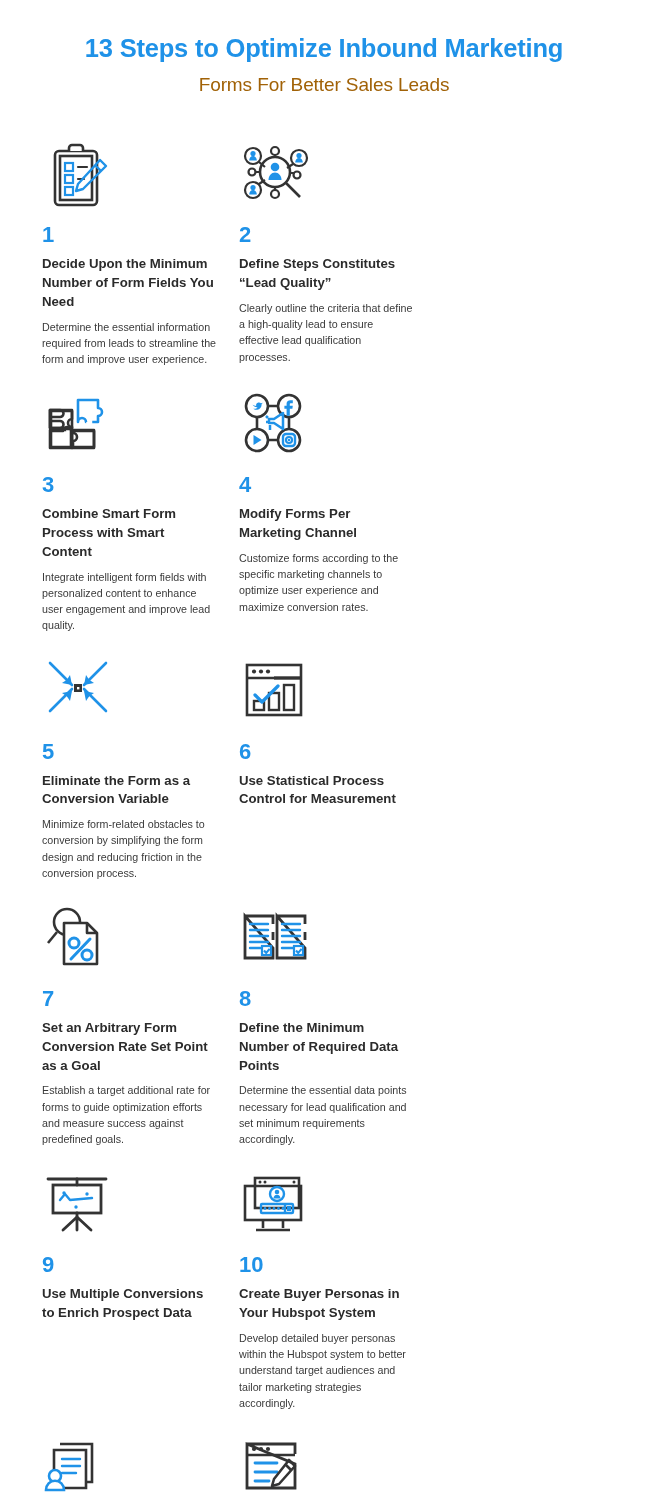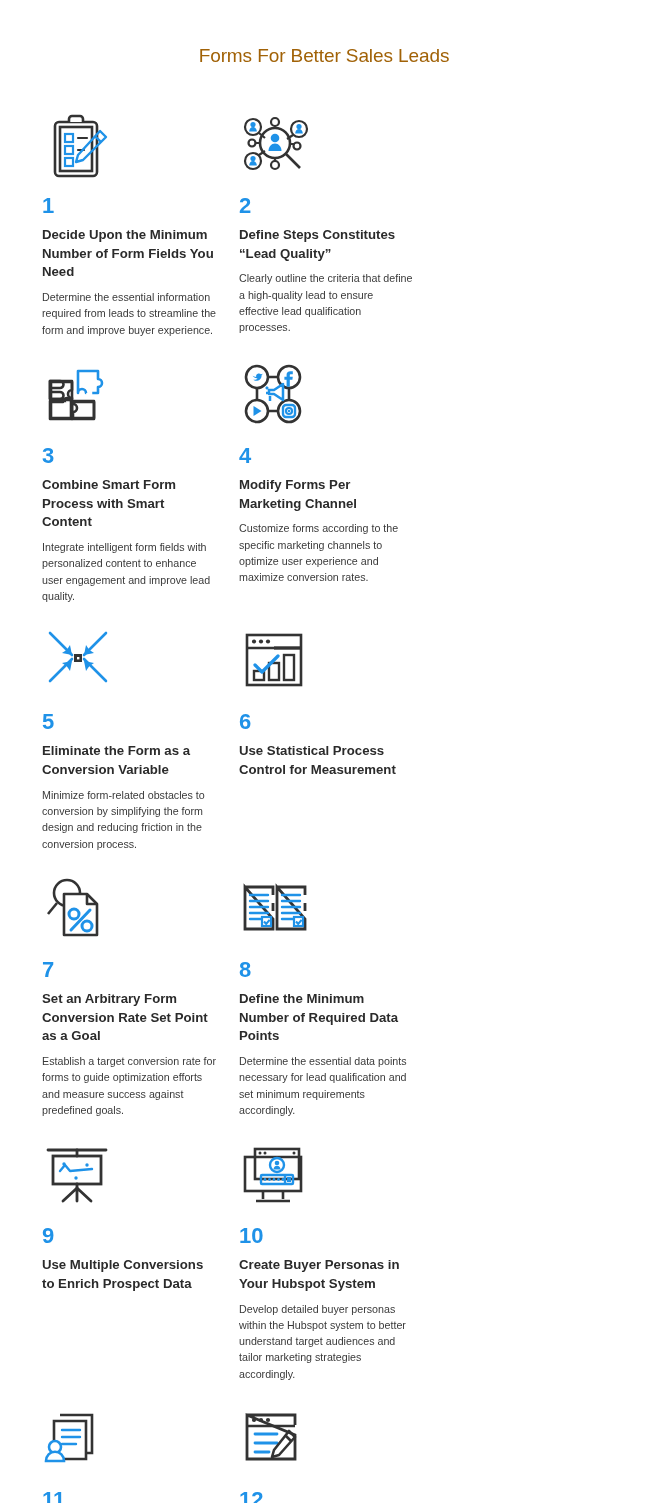--- a/index.html
+++ b/index.html
@@ -71,20 +71,21 @@
     color: #3a3a3a;
     line-height: 1.52;
   }
 </style>
 </head>
 <body>
 
 <div class="page">
 
   <div class="header">
+    <div class="title-main">13 Steps to Optimize Inbound Marketing</div>
     <div class="title-sub">Forms For Better Sales Leads</div>
   </div>
 
   <div class="grid">
 
     <div class="cell">
       <div class="icon-box">
         <svg width="78" height="78" viewBox="0 0 78 78">
           <g fill="none" stroke="#333" stroke-width="2.6">
             <rect x="13" y="13" width="42" height="54" rx="4"></rect>
@@ -101,21 +102,21 @@
               <path d="M36 41 h6"></path>
           </g>
           <g fill="none" stroke="#1f92e8" stroke-width="2.4" stroke-linejoin="round">
             <path d="M58 22 l6 6 l-23 23 l-7 2 l2 -7 z"></path>
             <path d="M53 27 l6 6"></path>
           </g>
         </svg>
       </div>
       <div class="step-num">1</div>
       <div class="step-title">Decide Upon the Minimum Number of Form Fields You Need</div>
-      <div class="step-desc">Determine the essential information required from leads to streamline the form and improve buyer experience.</div>
+      <div class="step-desc">Determine the essential information required from leads to streamline the form and improve user experience.</div>
     </div>
 
     <div class="cell">
       <div class="icon-box">
         <svg width="78" height="78" viewBox="0 0 78 78">
           <g fill="none" stroke="#333" stroke-width="2.6">
             <circle cx="36" cy="34" r="15"></circle>
             <path d="M47 45 l14 14"></path>
           </g>
           <g fill="none" stroke="#333" stroke-width="2.2">
@@ -265,21 +266,21 @@
           <path d="M45 21 v10 h10" fill="none" stroke="#333" stroke-width="2.6" stroke-linejoin="round"></path>
           <g fill="none" stroke="#1f92e8" stroke-width="3" stroke-linecap="round">
             <circle cx="32" cy="41" r="5"></circle>
             <circle cx="45" cy="53" r="5"></circle>
             <path d="M48 37 l-19 20"></path>
           </g>
         </svg>
       </div>
       <div class="step-num">7</div>
       <div class="step-title">Set an Arbitrary Form Conversion Rate Set Point as a Goal</div>
-      <div class="step-desc">Establish a target conversion rate for forms to guide optimization efforts and measure success against predefined goals.</div>
+      <div class="step-desc">Establish a target additional rate for forms to guide optimization efforts and measure success against predefined goals.</div>
     </div>
 
     <div class="cell">
       <div class="icon-box">
         <svg width="78" height="78" viewBox="0 0 78 78">
           <g fill="none" stroke="#333" stroke-width="2.8">
             <path d="M6 14 h28 v8 M34 30 v8 M34 46 v10 h-28 v-42 z"></path>
             <path d="M38 14 h28 v8 M66 30 v8 M66 46 v10 h-28 v-42 z"></path>
           </g>
           <g stroke="#1f92e8" stroke-width="2.4" stroke-linecap="round">

